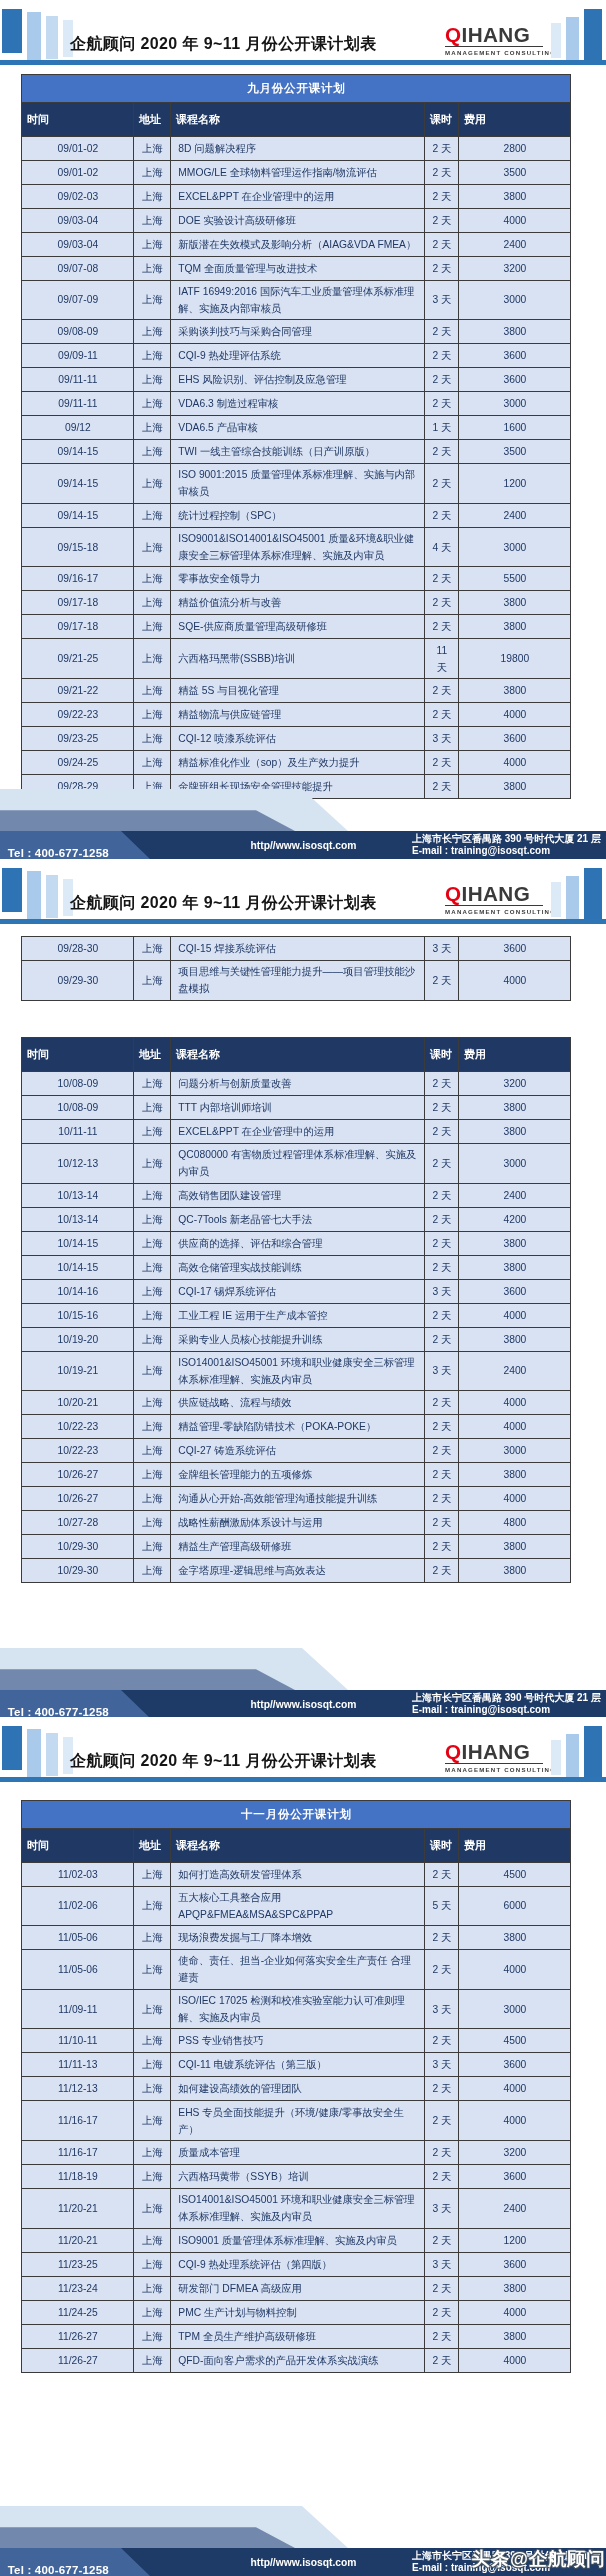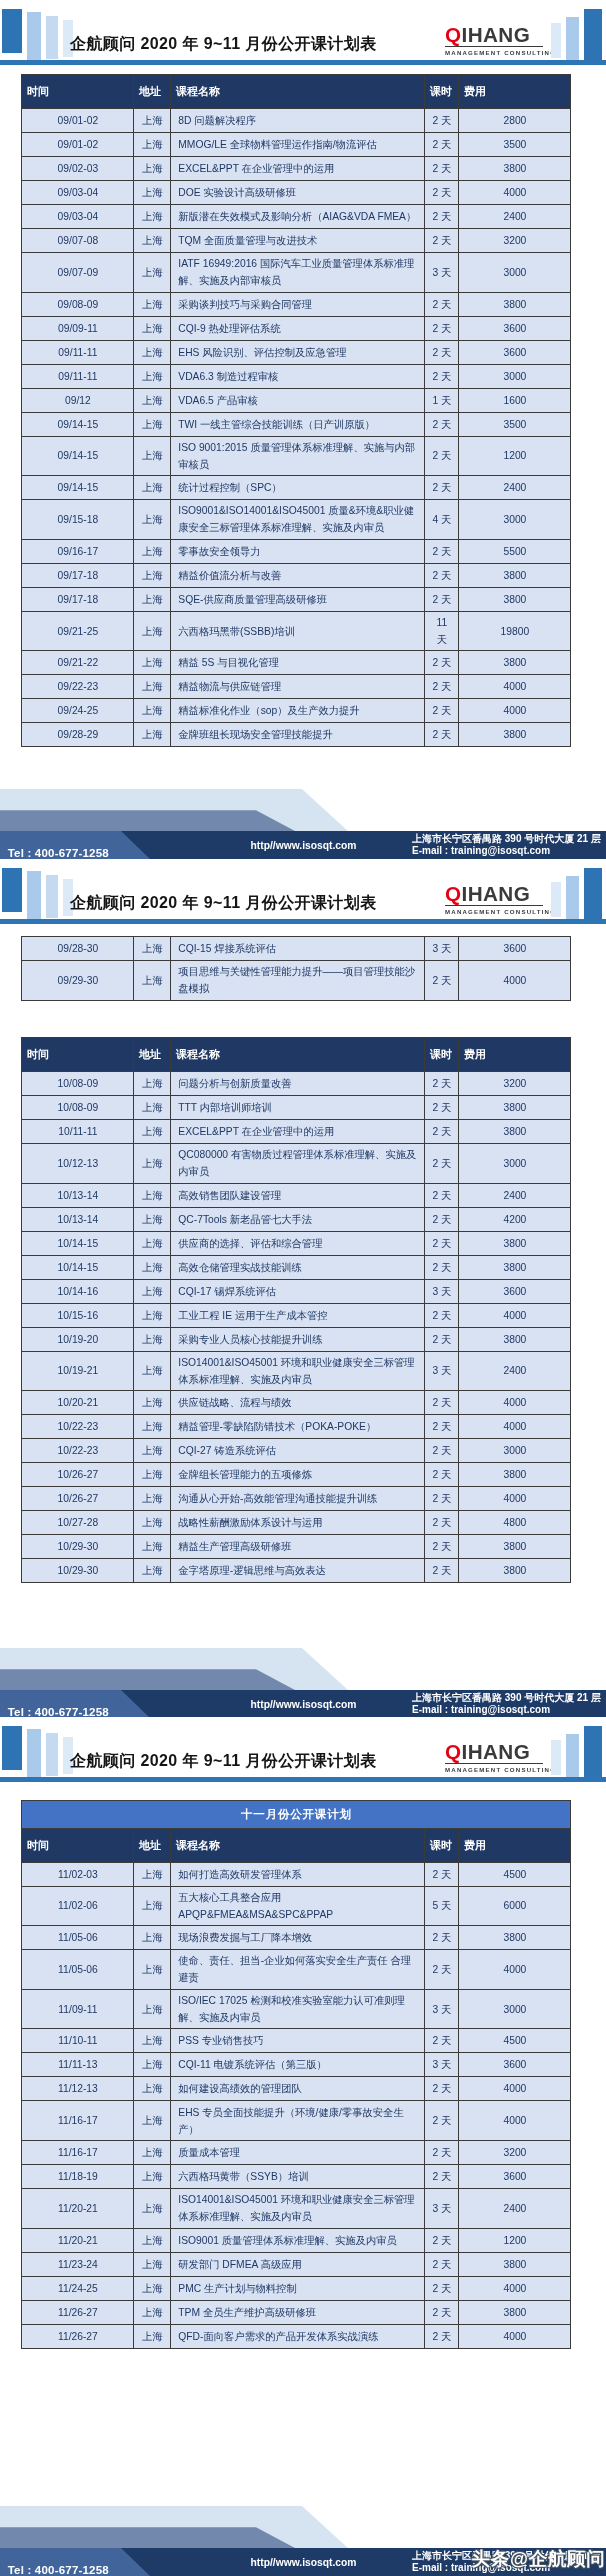--- a/index.html
+++ b/index.html
@@ -83,20 +83,23 @@
         <table class="ctable">
           <colgroup>
             <col style="width: 112px;">
             <col style="width: 37px;">
             <col style="width: 254px;">
             <col style="width: 34px;">
             <col style="width: 112px;">
           </colgroup>
           <tbody>
             <tr>
+              <td colspan="5" class="banner">九月份公开课计划</td>
+            </tr>
+            <tr>
               <td class="th">时间</td>
               <td class="th">地址</td>
               <td class="th">课程名称</td>
               <td class="th">课时</td>
               <td class="th">费用</td>
             </tr>
             <tr>
               <td class="c">09/01-02</td>
               <td class="c">上海</td>
               <td class="name">8D 问题解决程序</td>
@@ -242,20 +245,27 @@
               <td class="name">精益 5S 与目视化管理</td>
               <td class="c">2 天</td>
               <td class="c">3800</td>
             </tr>
             <tr>
               <td class="c">09/22-23</td>
               <td class="c">上海</td>
               <td class="name">精益物流与供应链管理</td>
               <td class="c">2 天</td>
               <td class="c">4000</td>
+            </tr>
+            <tr>
+              <td class="c">09/23-25</td>
+              <td class="c">上海</td>
+              <td class="name">CQI-12 喷漆系统评估</td>
+              <td class="c">3 天</td>
+              <td class="c">3600</td>
             </tr>
             <tr>
               <td class="c">09/24-25</td>
               <td class="c">上海</td>
               <td class="name">精益标准化作业（sop）及生产效力提升</td>
               <td class="c">2 天</td>
               <td class="c">4000</td>
             </tr>
             <tr>
               <td class="c">09/28-29</td>
@@ -632,20 +642,27 @@
               <td class="c">2400</td>
             </tr>
             <tr>
               <td class="c">11/20-21</td>
               <td class="c">上海</td>
               <td class="name">ISO9001 质量管理体系标准理解、实施及内审员</td>
               <td class="c">2 天</td>
               <td class="c">1200</td>
             </tr>
             <tr>
+              <td class="c">11/23-25</td>
+              <td class="c">上海</td>
+              <td class="name">CQI-9 热处理系统评估（第四版）</td>
+              <td class="c">3 天</td>
+              <td class="c">3600</td>
+            </tr>
+            <tr>
               <td class="c">11/23-24</td>
               <td class="c">上海</td>
               <td class="name">研发部门 DFMEA 高级应用</td>
               <td class="c">2 天</td>
               <td class="c">3800</td>
             </tr>
             <tr>
               <td class="c">11/24-25</td>
               <td class="c">上海</td>
               <td class="name">PMC 生产计划与物料控制</td>

